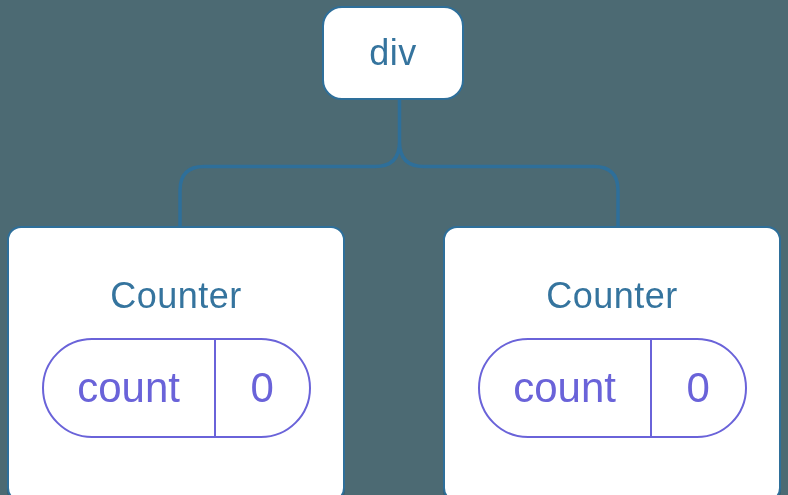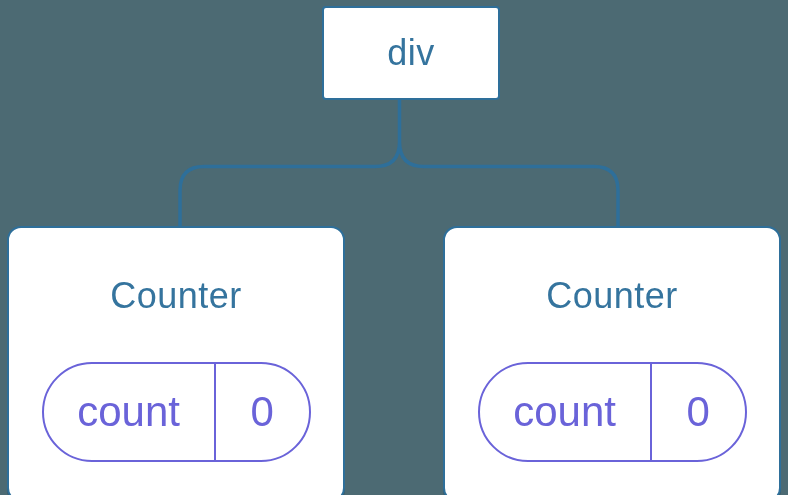--- a/index.html
+++ b/index.html
@@ -30,24 +30,24 @@
   .connectors path {
     fill: none;
     stroke: var(--color-line);
     stroke-width: 3.5;
     stroke-linecap: round;
   }
 
   .node-root {
     position: absolute;
     left: 322px; top: 6px;
-    width: 178px; height: 94px;
+    width: 142px; height: 94px;
     background: var(--color-card-bg);
     border: 2.5px solid var(--color-line);
-    border-radius: 4px;
+    border-radius: 20px;
     display: flex;
     align-items: center;
     justify-content: center;
   }
   .node-label {
     font-size: 36px;
     font-weight: 500;
     color: var(--color-node-text);
     letter-spacing: 0.5px;
   }
@@ -69,21 +69,21 @@
   .card-title {
     font-size: 36px;
     font-weight: 500;
     color: var(--color-node-text);
     line-height: 1;
     letter-spacing: 0.5px;
   }
 
   .state-pill {
     width: 269px; height: 100px;
-    margin: 48px auto 0 auto;
+    margin: 24px auto 0 auto;
     border: 2px solid var(--color-state);
     border-radius: 50px;
     display: flex;
     align-items: stretch;
     overflow: hidden;
     background: var(--color-card-bg);
   }
   .state-key, .state-value {
     display: flex;
     align-items: center;

